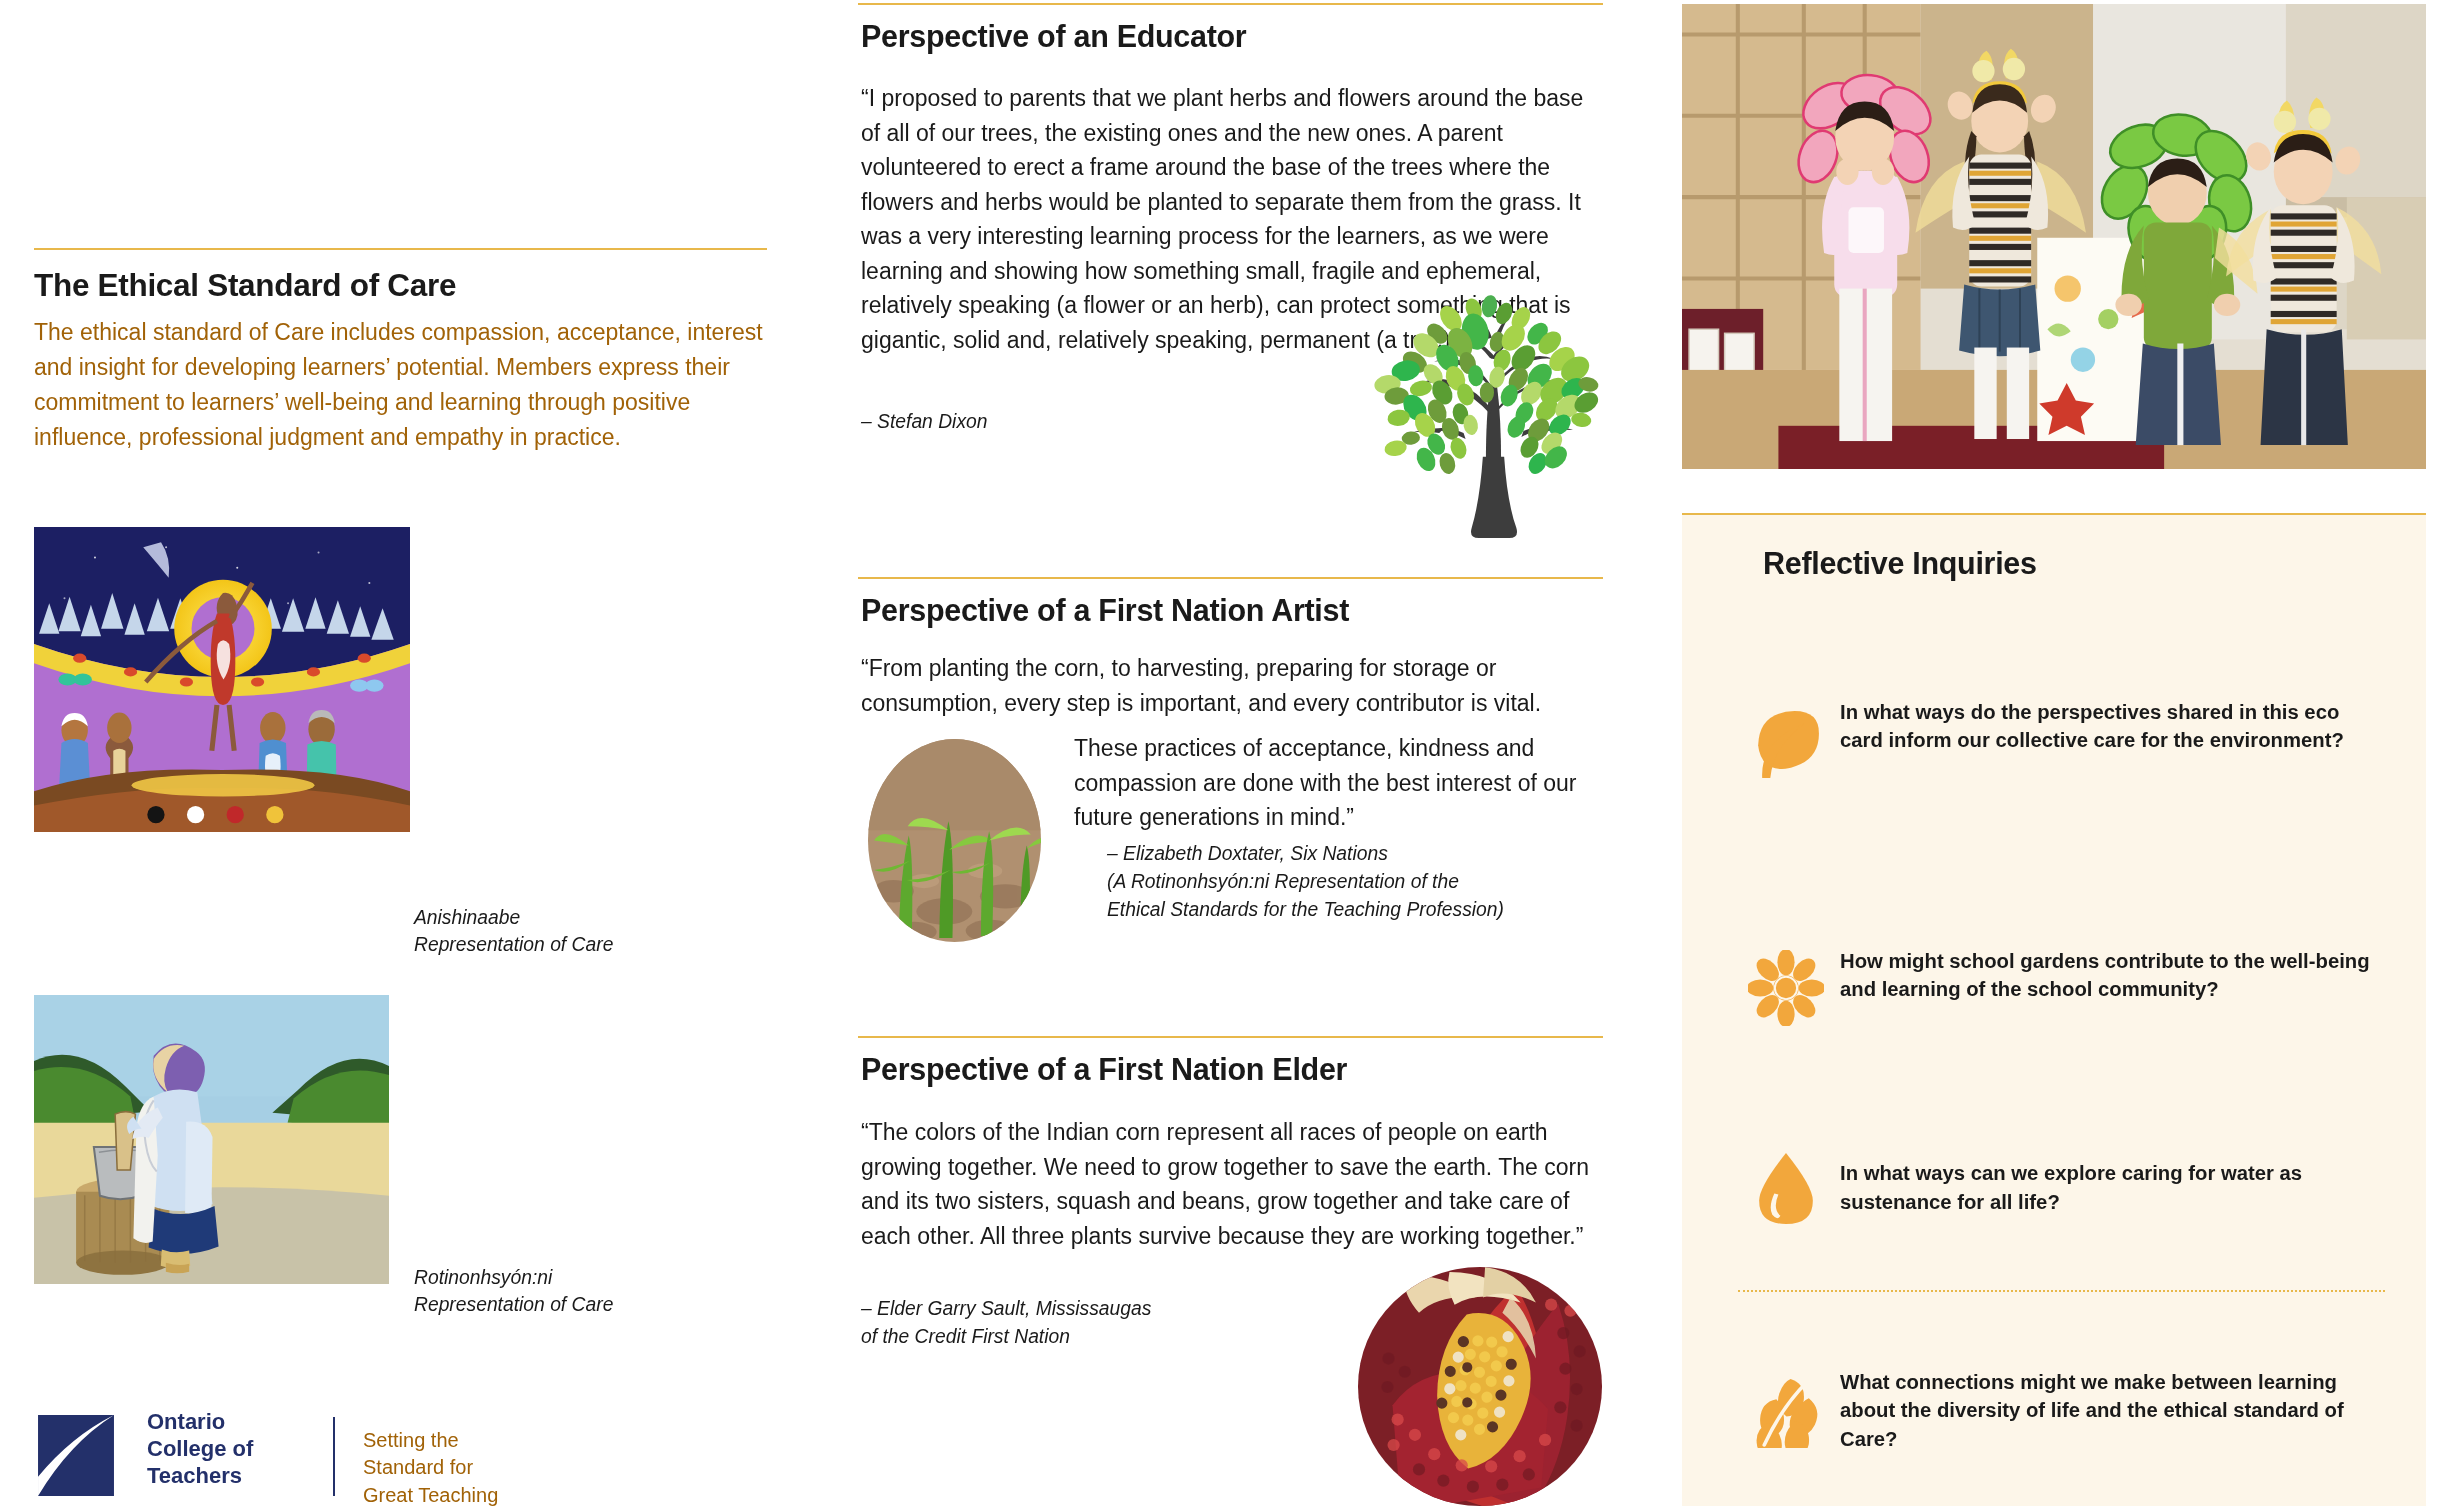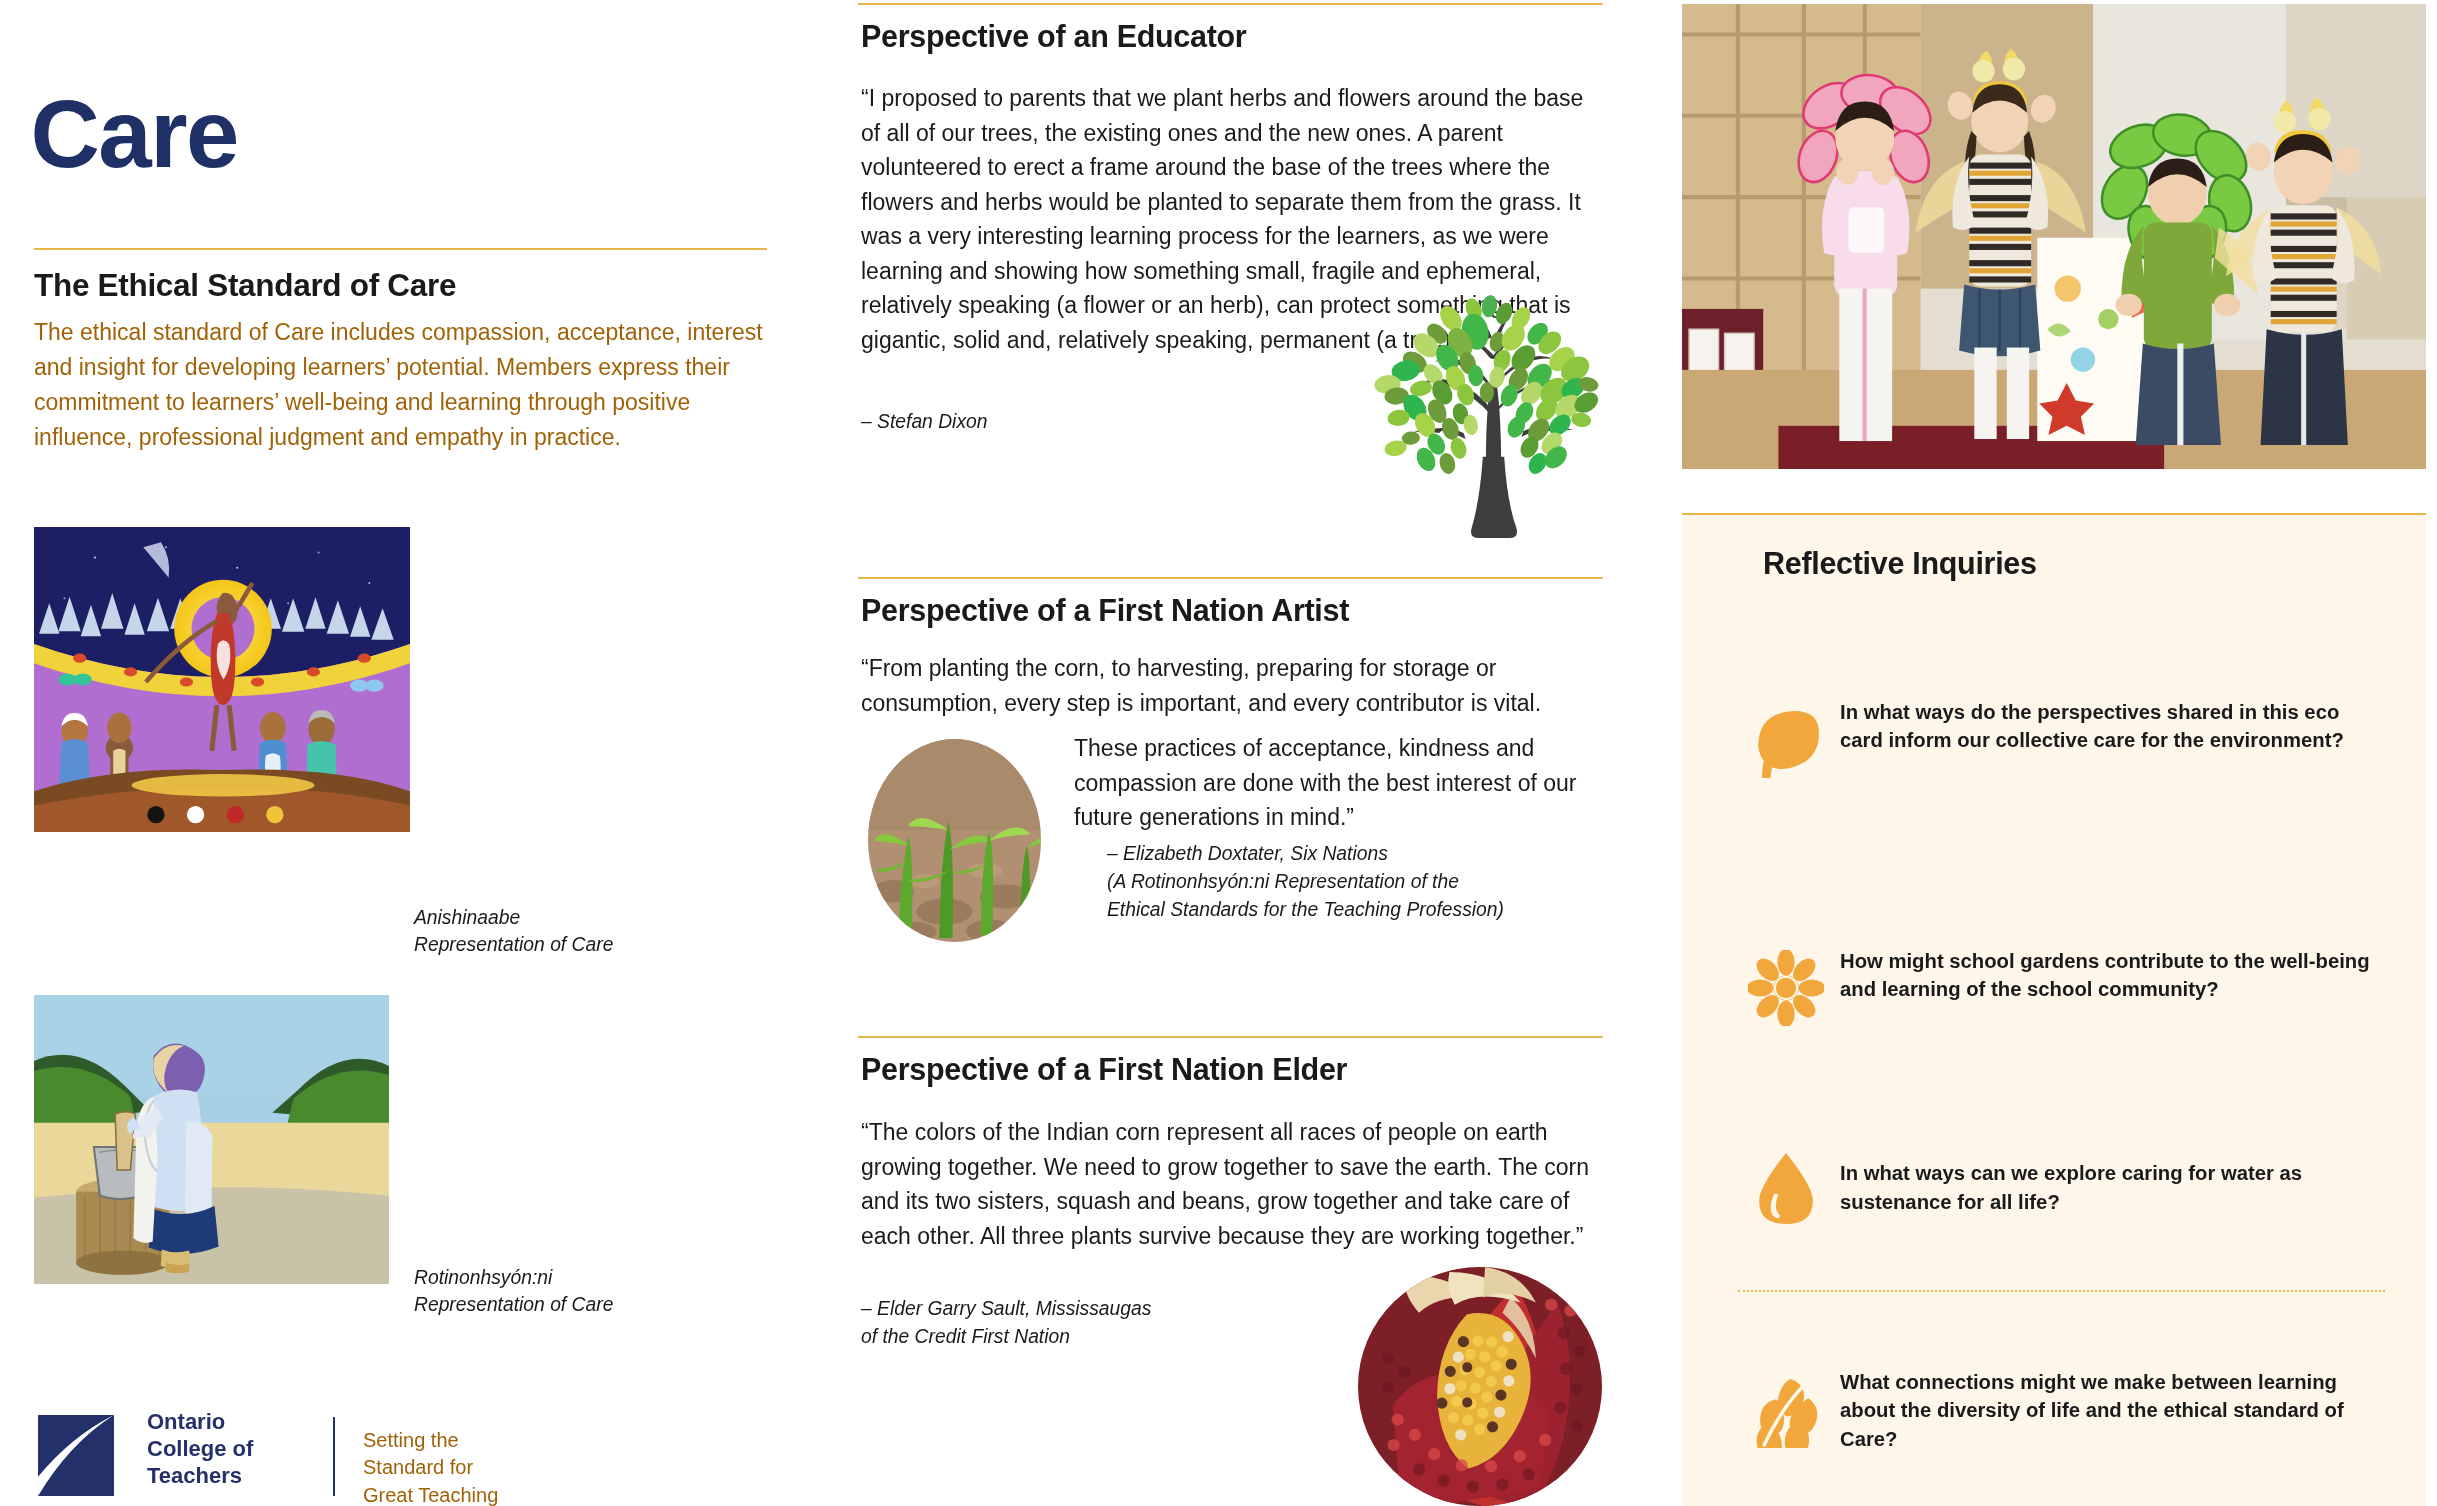--- a/index.html
+++ b/index.html
@@ -134,21 +134,20 @@
   #sep1{ top:775px; }
 </style>
 </head>
 <body>
 
 <div class="page">
 
   <div class="col1">
 
 
-    <div class="bigtitle">Care</div>
 
     <div class="rule-gold" id="rule-left"></div>
 
     <div class="h2" id="std-head">The Ethical Standard of Care</div>
 
     <div class="body-text" id="std-body">The ethical standard of Care includes compassion, acceptance, interest and insight for developing learners’ potential. Members express their commitment to learners’ well-being and learning through positive influence, professional judgment and empathy in practice.</div>
 
     <div class="art" id="art1">
       <svg viewBox="0 0 740 600" width="376" height="305" preserveAspectRatio="none">
         <defs>

